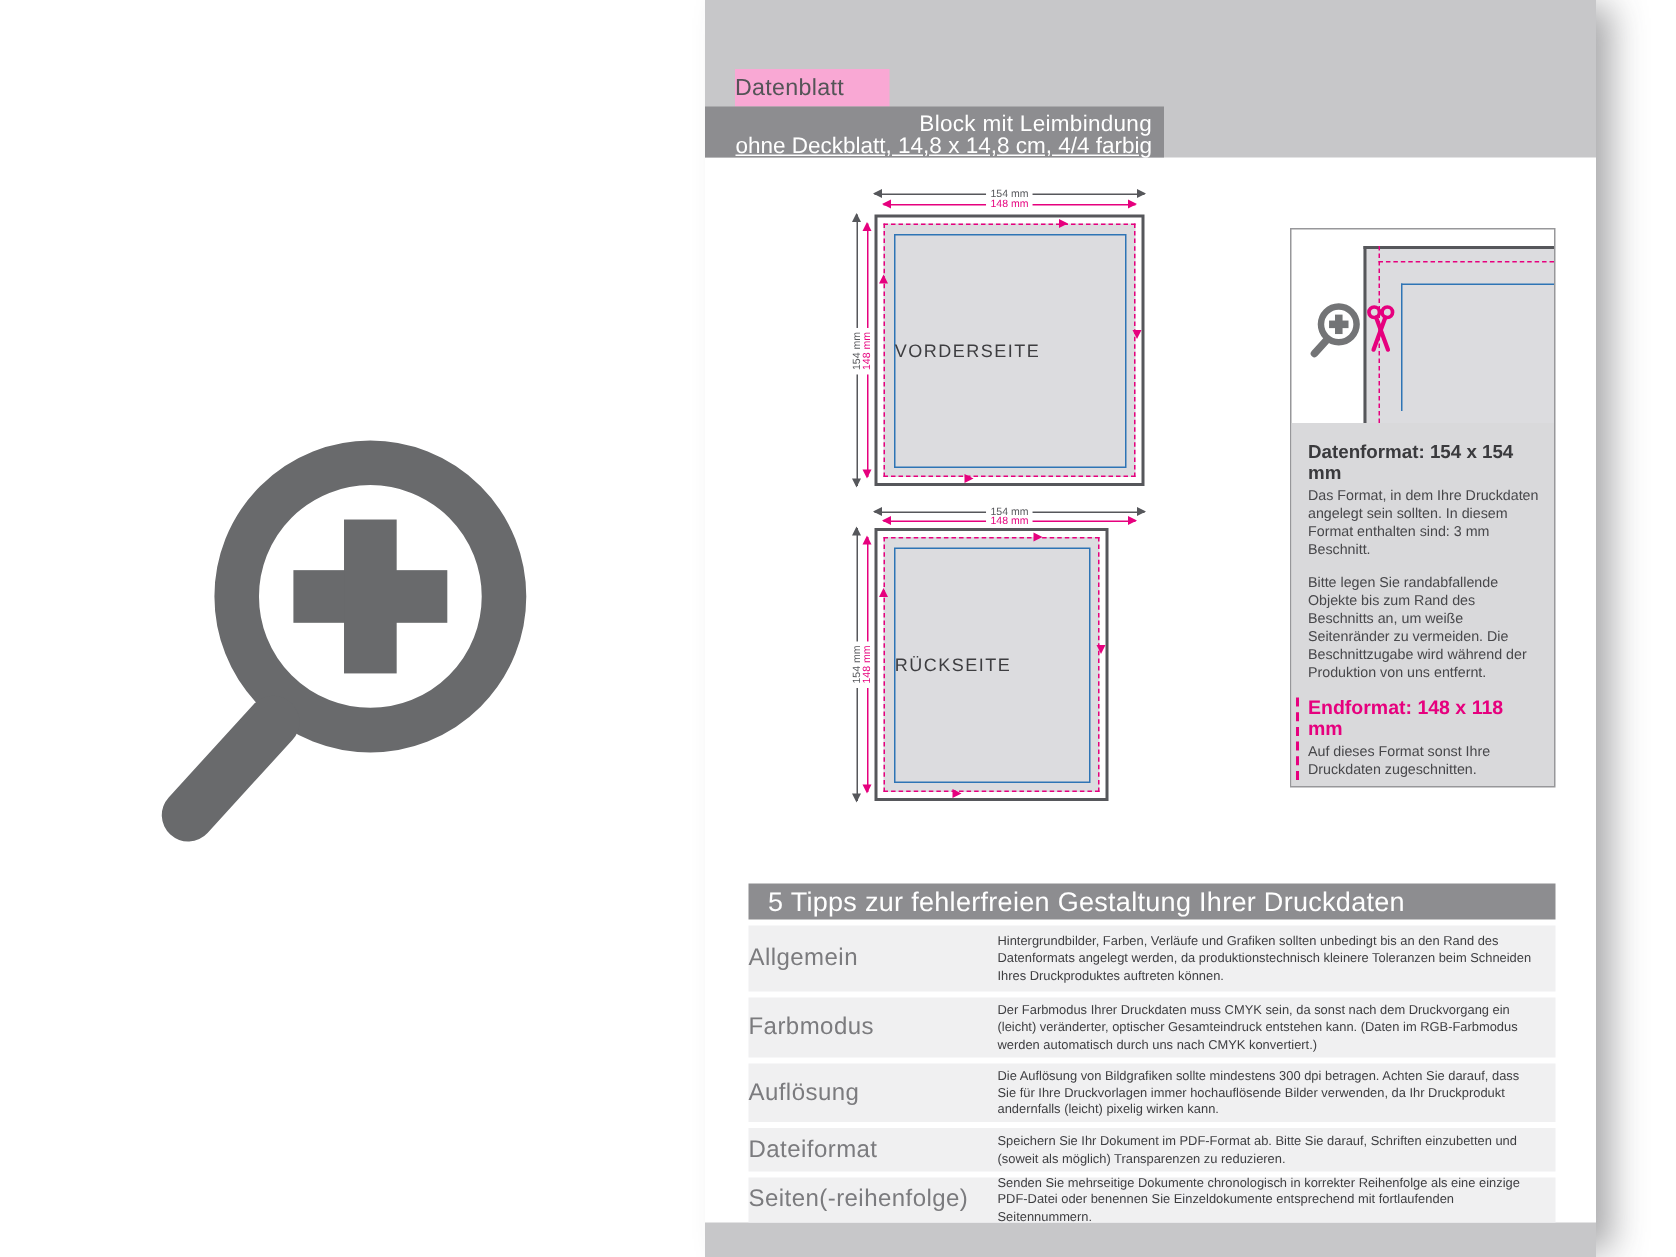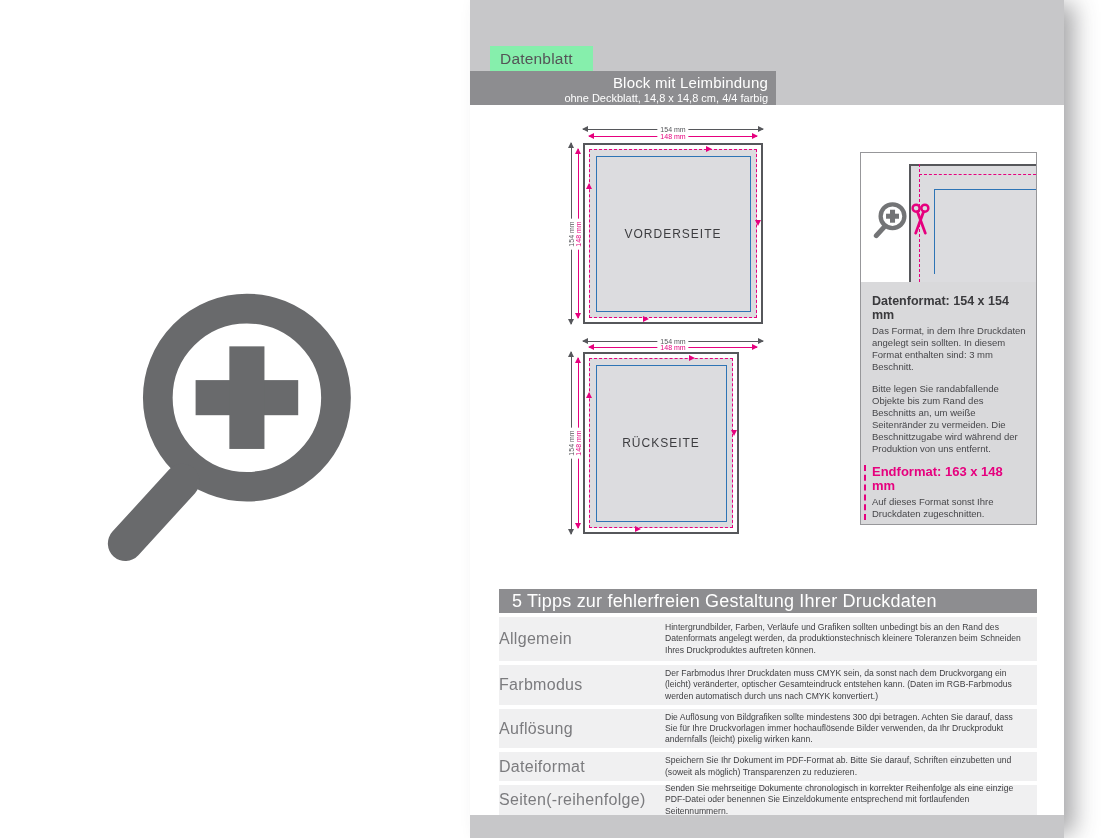--- a/index.html
+++ b/index.html
@@ -15,31 +15,31 @@
   .page{
     position:absolute;left:470px;top:0;width:594px;height:838px;
     background:#ffffff;
     box-shadow:14px 0 22px -4px rgba(60,60,65,0.45);
   }
   .band{position:absolute;left:0;width:100%;background:#c7c7c9;}
   .band.top{top:0;height:105px;}
   .band.bottom{top:815px;height:23px;}
   .tab{
     position:absolute;left:20px;top:46px;width:103px;height:25px;
-    background:#86efac;color:#545457;font-size:15.5px;
-    display:flex;align-items:center;padding-left:10px;box-sizing:border-box;
+    background:#f9a8d4;color:#545457;font-size:15.5px;
+    display:flex;align-items:center;padding-left:0;box-sizing:border-box;
     letter-spacing:.2px;
   }
   .banner{
     position:absolute;left:0;top:71px;width:306px;height:34px;
     background:#8d8d90;color:#ffffff;text-align:right;
     padding:2px 8px 0 0;box-sizing:border-box;
   }
   .banner .title{font-size:15px;line-height:19px;letter-spacing:.2px;}
-  .banner .subtitle{font-size:11px;line-height:12px;}
+  .banner .subtitle{font-size:15px;line-height:12px;text-decoration:underline;}
   
   .mh{position:absolute;height:0;border-top:1px solid currentColor;}
   .mh::before{content:"";position:absolute;left:-1px;top:-4px;width:0;height:0;
     border-top:3.5px solid transparent;border-bottom:3.5px solid transparent;
     border-right:6px solid currentColor;}
   .mh::after{content:"";position:absolute;right:-1px;top:-4px;width:0;height:0;
     border-top:3.5px solid transparent;border-bottom:3.5px solid transparent;
     border-left:6px solid currentColor;}
   .mh .lbl{position:absolute;left:50%;top:0;transform:translate(-50%,-50%);
     background:#ffffff;padding:0 3px;font-size:7px;line-height:8px;white-space:nowrap;}
@@ -51,21 +51,21 @@
     border-left:3.5px solid transparent;border-right:3.5px solid transparent;
     border-top:6px solid currentColor;}
   .mv .lbl{position:absolute;left:0;top:50%;transform:translate(-50%,-50%) rotate(-90deg);
     background:#ffffff;padding:0 3px;font-size:7px;line-height:8px;white-space:nowrap;}
   .c-dark{color:#56575b;}
   .c-mag{color:#e6007e;}
   
   .sq-outer{position:absolute;box-sizing:border-box;border:2px solid #56575b;background:#ffffff;}
   .sq-dash{position:absolute;inset:4px;border:1.5px dashed #e6007e;background:#dcdcdf;}
   .sq-blue{position:absolute;inset:5.5px;border:1.5px solid #2e74b5;background:#dcdcdf;
-    display:flex;align-items:center;justify-content:center;}
+    display:flex;align-items:center;}
   .sq-blue .side-label{font-size:12px;letter-spacing:1px;color:#3d3d40;}
   .marker{position:absolute;width:0;height:0;}
   .marker.mt{left:70%;top:-4.5px;border:3.5px solid transparent;border-left:6px solid #e6007e;}
   .marker.mr{right:-4.5px;top:42%;border:3.5px solid transparent;border-top:6px solid #e6007e;}
   .marker.mb{left:32%;bottom:-4.5px;border:3.5px solid transparent;border-left:6px solid #e6007e;}
   .marker.ml{left:-4.5px;top:18%;border:3.5px solid transparent;border-bottom:6px solid #e6007e;}
   
   .infobox{position:absolute;left:390px;top:152px;width:177px;height:373px;
     box-sizing:border-box;border:1px solid #97979a;background:#ffffff;overflow:hidden;}
   .ib-page{position:absolute;left:48px;top:11px;right:0;height:118px;background:#dcdcdf;
@@ -183,21 +183,21 @@
       <circle cx="7" cy="6.5" r="4" fill="none" stroke="#e6007e" stroke-width="2.8"></circle>
       <circle cx="17" cy="6.5" r="4" fill="none" stroke="#e6007e" stroke-width="2.8"></circle>
       <line x1="8.5" y1="10.5" x2="17.5" y2="35" stroke="#e6007e" stroke-width="3.2" stroke-linecap="round"></line>
       <line x1="15.5" y1="10.5" x2="6.5" y2="35" stroke="#e6007e" stroke-width="3.2" stroke-linecap="round"></line>
     </svg>
     <div class="ib-text">
       <h3>Datenformat: 154 x 154 mm</h3>
       <p>Das Format, in dem Ihre Druckdaten angelegt sein sollten. In diesem Format enthalten sind: 3 mm Beschnitt.</p>
       <p>Bitte legen Sie randabfallende Objekte bis zum Rand des Beschnitts an, um weiße Seitenränder zu vermeiden. Die Beschnittzugabe wird während der Produktion von uns entfernt.</p>
       <div class="ib-sec end">
-        <h3>Endformat: 163 x 148 mm</h3>
+        <h3>Endformat: 148 x 118 mm</h3>
         <p>Auf dieses Format sonst Ihre Druckdaten zugeschnitten.</p>
       </div>
 
     </div>
   </div>
 
   <div class="tips">
     <div class="tips-header">
       <span>5 Tipps zur fehlerfreien Gestaltung Ihrer Druckdaten</span>
     </div>

